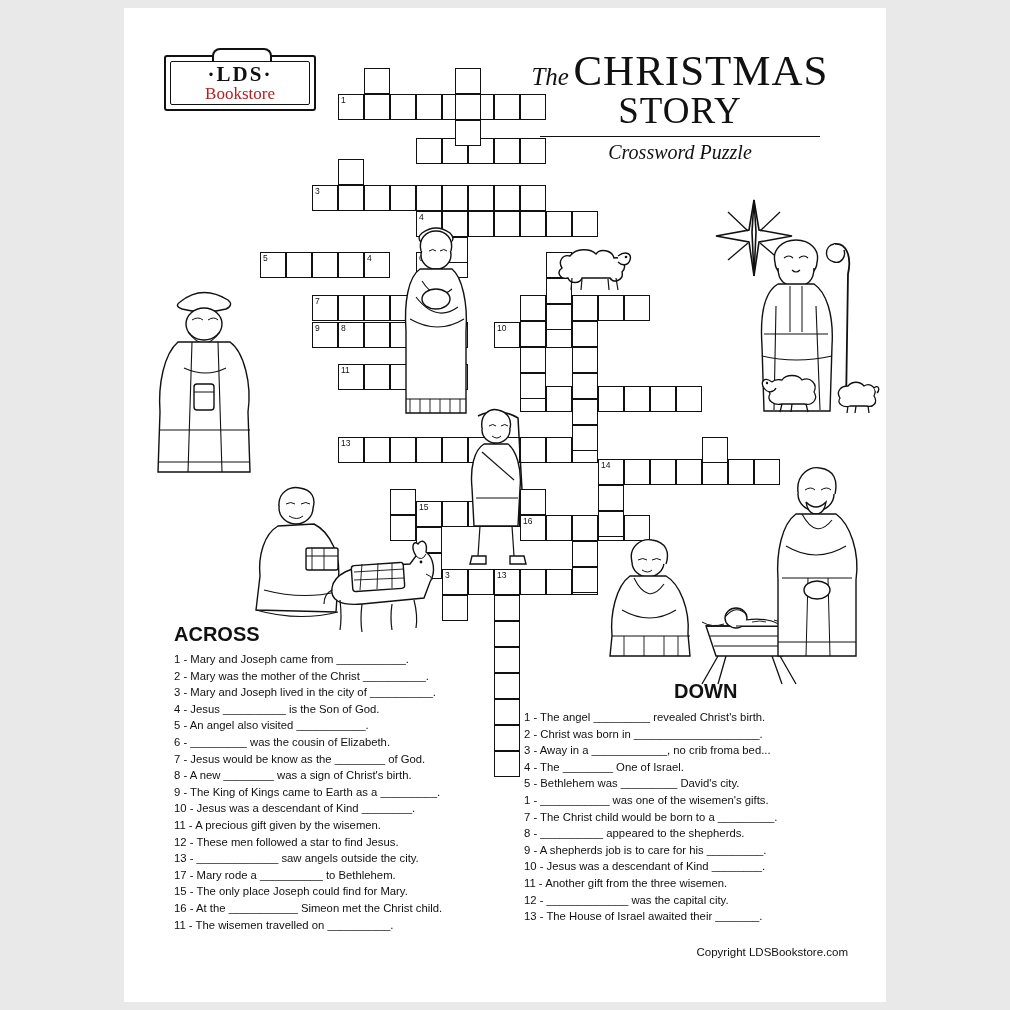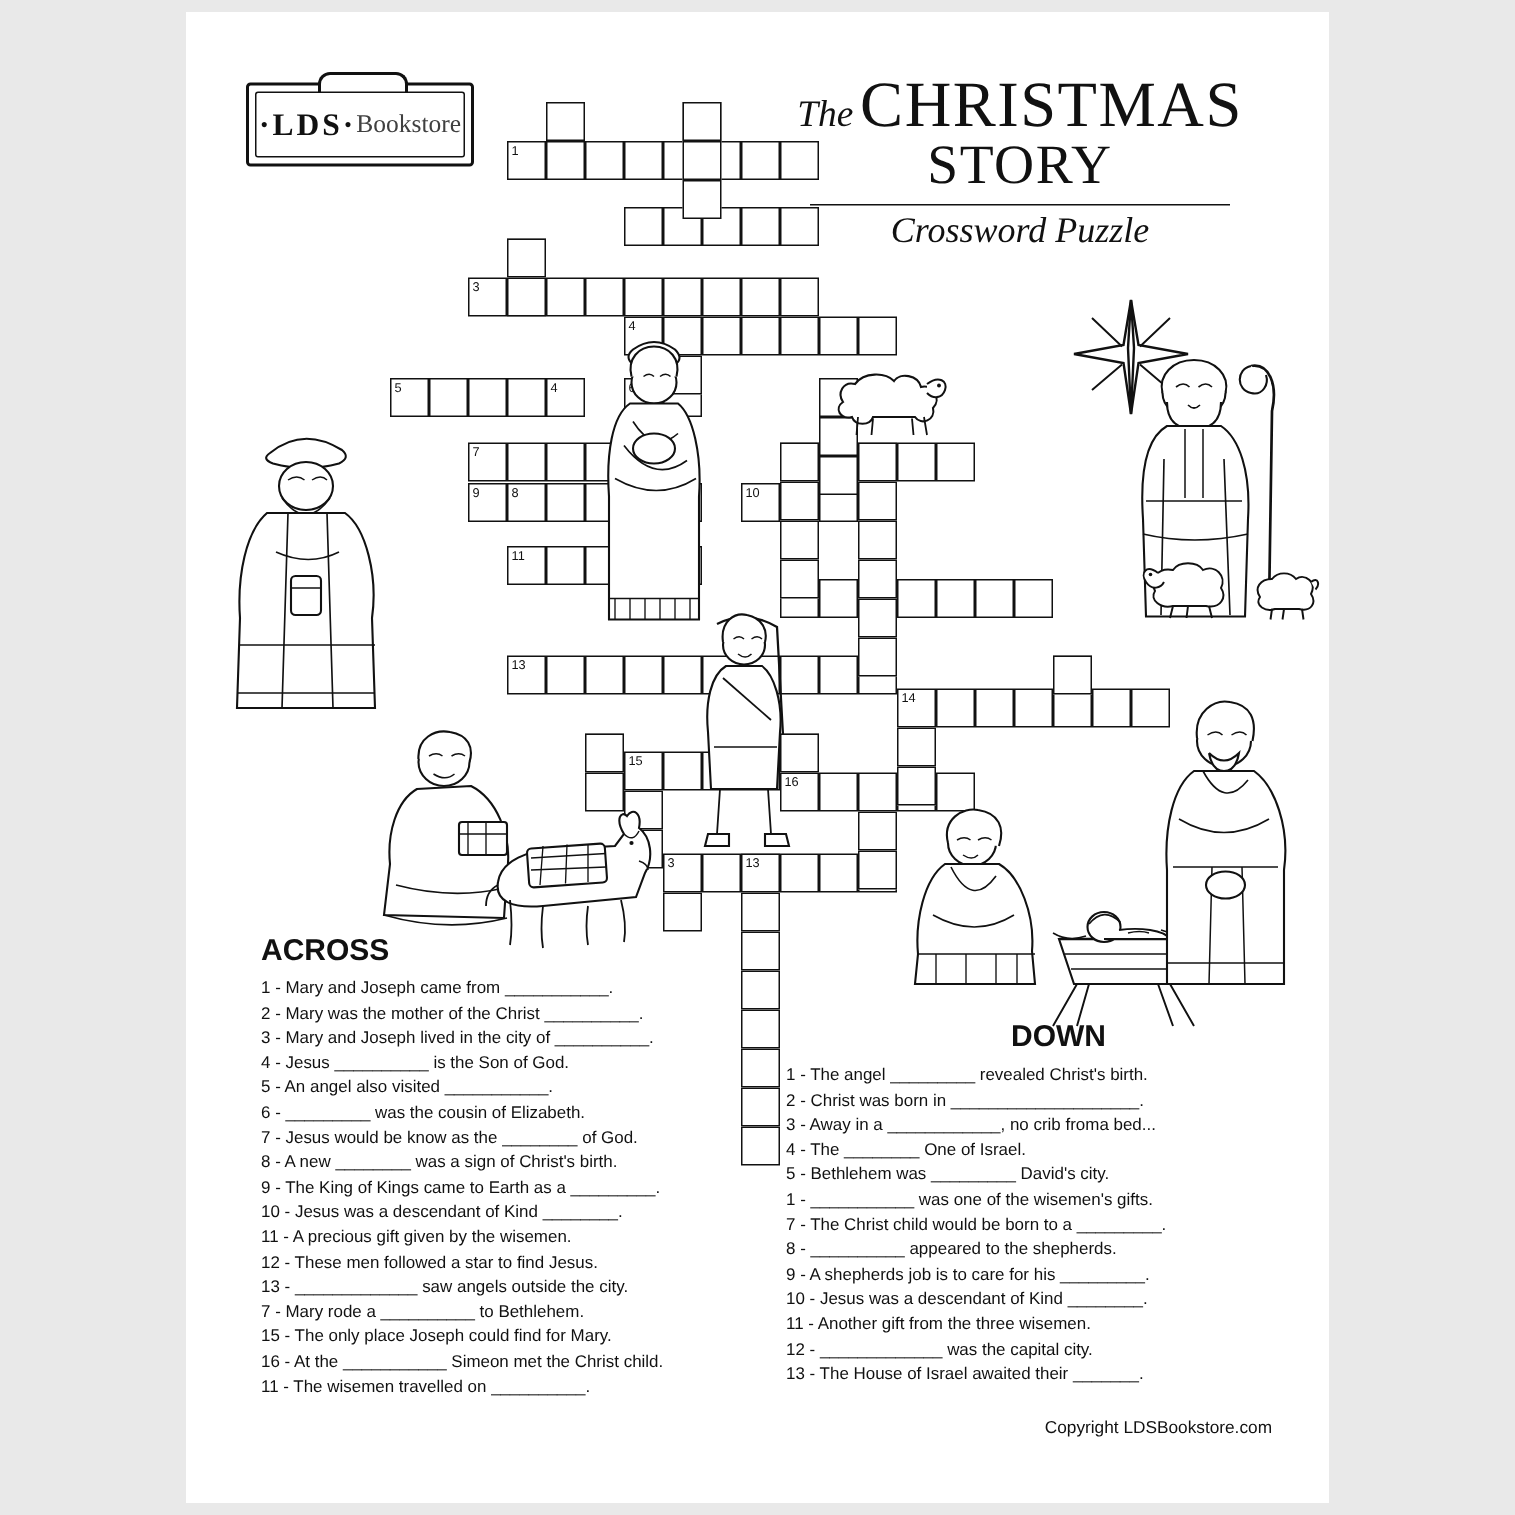--- a/index.html
+++ b/index.html
@@ -22,43 +22,43 @@
     width: 152px; height: 56px;
     border: 2px solid #111;
     border-radius: 3px;
     background: #fff;
   }
   #logo-inner {
     position: absolute; left: 4px; top: 4px;
     width: 140px; height: 44px;
     border: 1.5px solid #111;
     border-radius: 2px;
-    display: flex; flex-direction: row;
+    display: flex; flex-direction: column;
     align-items: center; justify-content: center;
   }
   #logo-top {
     position:absolute; left: 46px; top: -9px;
     width: 60px; height: 14px;
     border: 2px solid #111;
     border-bottom: none;
     border-radius: 8px 8px 0 0;
     background: #fff;
   }
   .logo-l1 { font-family: "Liberation Serif", serif; font-size: 21px; font-weight: bold; letter-spacing: 2px; color:#111; line-height: 1.05;}
-  .logo-l2 { font-family: "Liberation Serif", serif; font-size: 17px; color:#404040; line-height: 1.05;}
+  .logo-l2 { font-family: "Liberation Serif", serif; font-size: 17px; color:#b91c1c; line-height: 1.05;}
   
   #title-block {
     position: absolute; right: 36px; top: 38px;
     width: 340px; text-align: center; color: #111;
   }
   .t-the { font-family: "Liberation Serif", serif; font-size: 25px; font-style: italic; }
   .t-christmas { font-family: "Liberation Serif", serif; font-size: 43px; letter-spacing: 1px; }
   .t-story { font-family: "Liberation Serif", serif; font-size: 37px; letter-spacing: 1px; display:block; margin-top: -6px;}
   .t-rule { border-top: 1.5px solid #111; margin: 4px 30px 4px 30px; }
-  .t-sub { font-family: "Liberation Serif", serif; font-size: 24px; font-style: italic; }
+  .t-sub { font-family: "Liberation Serif", serif; font-size: 20px; font-style: italic; }
   
   #grid-layer { position: absolute; left: 0; top: 0; width: 762px; height: 994px; }
   .cell {
     position: absolute;
     width: 26px; height: 26px;
     border: 1.2px solid #111;
     background: #fff;
   }
   .cell .num {
     position: absolute; left: 2px; top: 0px;
@@ -500,21 +500,21 @@
         <div class="clue">4 - Jesus __________ is the Son of God.</div>
         <div class="clue">5 - An angel also visited ___________.</div>
         <div class="clue">6 - _________ was the cousin of Elizabeth.</div>
         <div class="clue">7 - Jesus would be know as the ________ of God.</div>
         <div class="clue">8 - A new ________ was a sign of Christ's birth.</div>
         <div class="clue">9 - The King of Kings came to Earth as a _________.</div>
         <div class="clue">10 - Jesus was a descendant of Kind ________.</div>
         <div class="clue">11 - A precious gift given by the wisemen.</div>
         <div class="clue">12 - These men followed a star to find Jesus.</div>
         <div class="clue">13 - _____________ saw angels outside the city.</div>
-        <div class="clue">7 - Mary rode a __________ to Bethlehem.</div>
+        <div class="clue">17 - Mary rode a __________ to Bethlehem.</div>
         <div class="clue">15 - The only place Joseph could find for Mary.</div>
         <div class="clue">16 - At the ___________ Simeon met the Christ child.</div>
         <div class="clue">11 - The wisemen travelled on __________.</div>
       </div>
   </div>
 
   <div class="clues" id="down">
     <div class="clue-head">DOWN</div>
     <div>
         <div class="clue">1 - The angel _________ revealed Christ's birth.</div>

